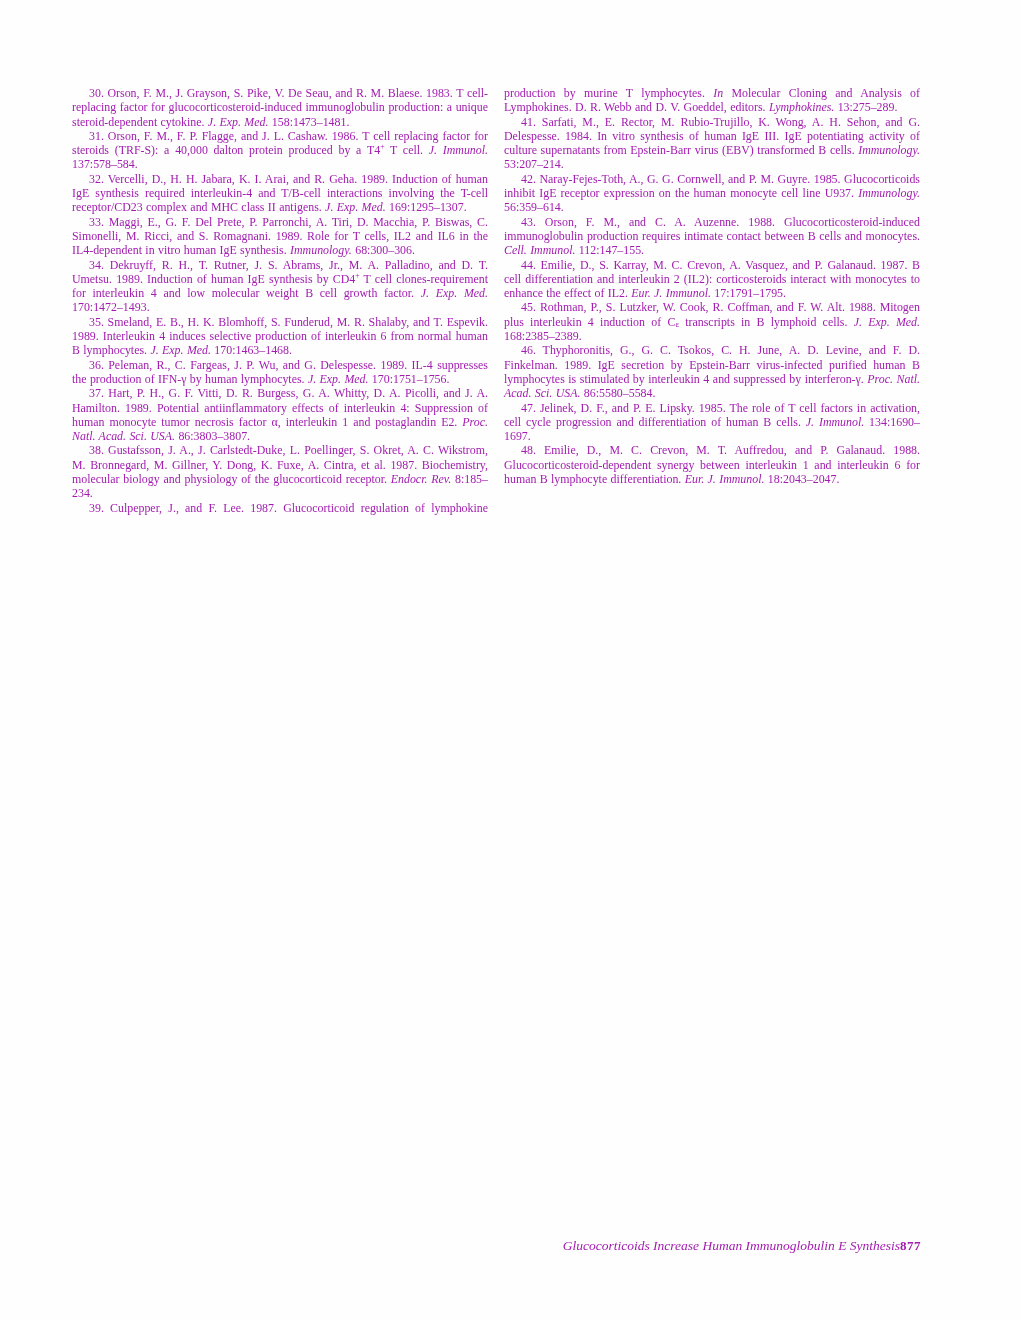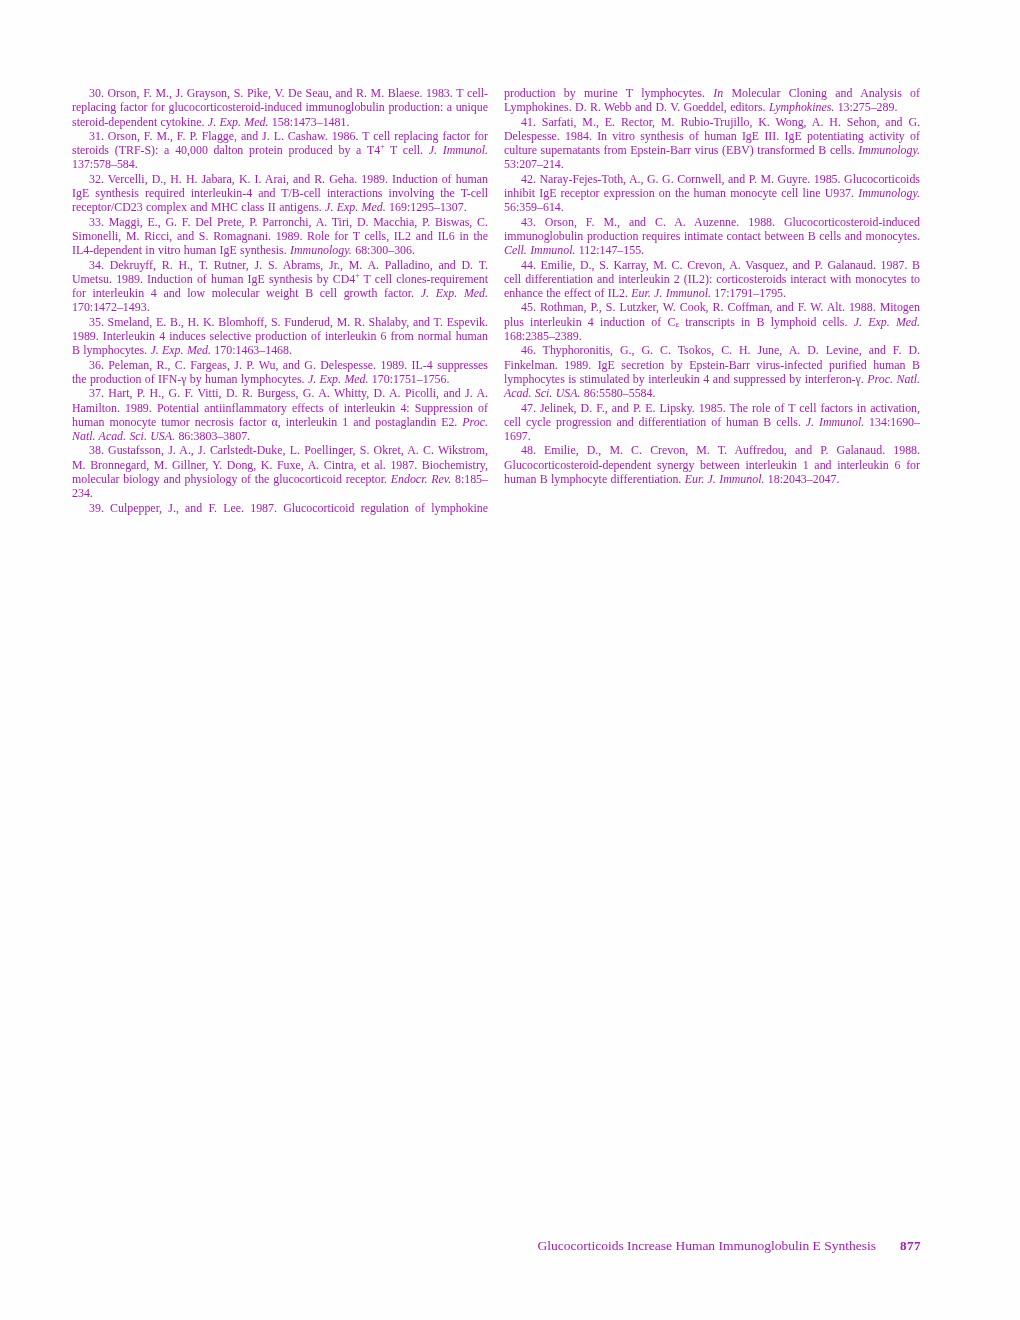--- a/index.html
+++ b/index.html
@@ -51,25 +51,25 @@
     top: 0.12em;
   }
   .footer {
     position: absolute;
     top: 1238px;
     right: 99px;
     font-size: 13.5px;
     white-space: nowrap;
   }
   .footer .running-title {
+    font-style: italic;
   }
   .footer .page-number {
     font-weight: bold;
     font-style: normal;
-    margin-left: 24px;
     font-size: 13px;
     letter-spacing: 0.5px;
     font-family: Liberation Serif, serif;
   }
 </style>
 </head>
 <body>
 
 <div class="page">
 

